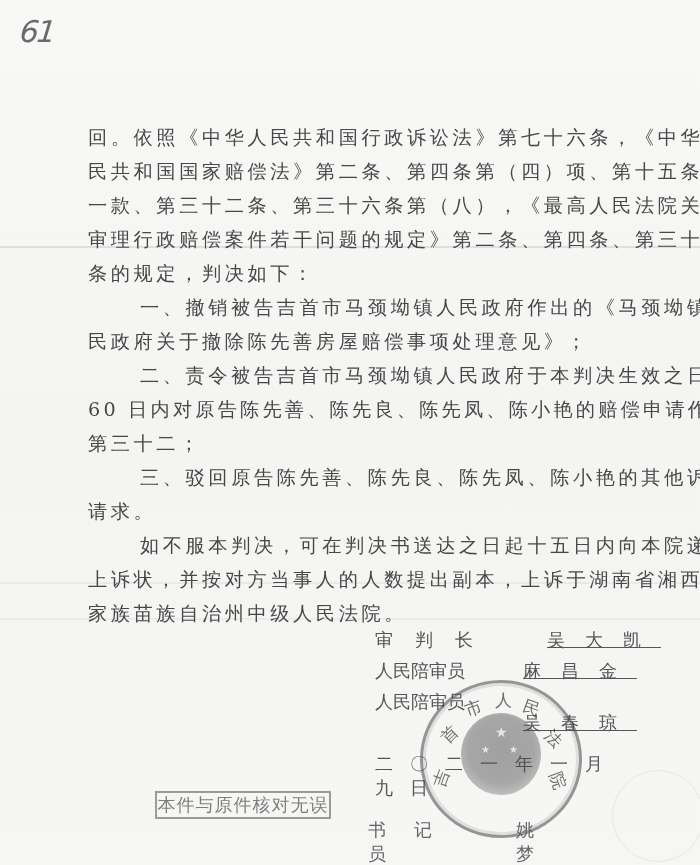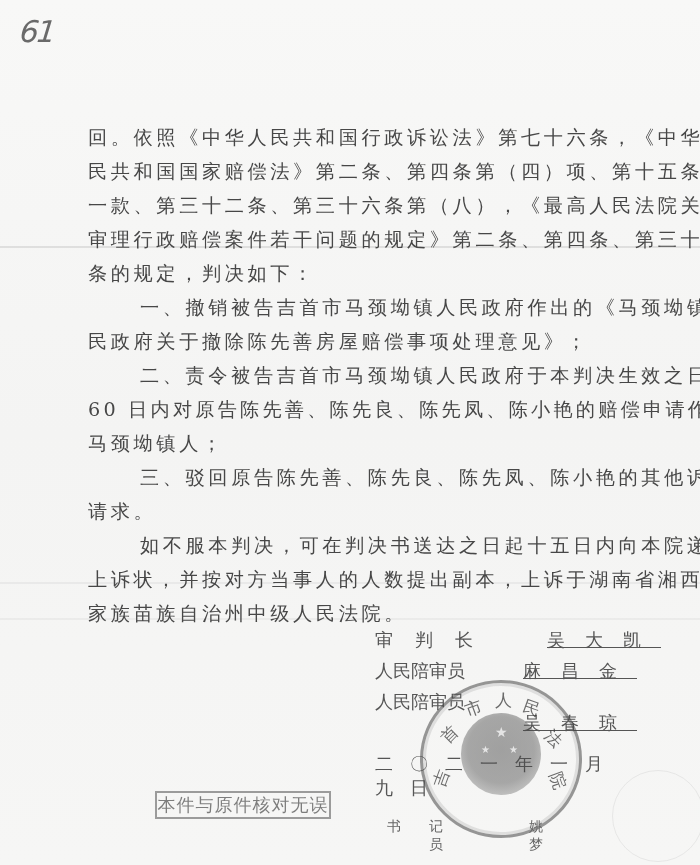--- a/index.html
+++ b/index.html
@@ -130,26 +130,25 @@
       line-height: 24px;
       text-align: center;
       letter-spacing: 1px;
       color: rgba(60,60,60,0.65);
       font-family: "DejaVu Sans", sans-serif;
       white-space: nowrap;
       overflow: hidden;
     }
     .clerk-row {
       position: absolute;
-      left: 359px;
+      left: 368px;
       top: 818px;
       display: flex;
-      font-size: 14px;
+      font-size: 18px;
       color: #666;
-      text-align: right;
     }
     .clerk-role { width: 112px; display: flex; justify-content: space-between; }
     .clerk-name { margin-left: 36px; width: 104px; display: flex; justify-content: space-between; }
     .faint-circle {
       position: absolute;
       left: 612px; top: 770px;
       width: 90px; height: 90px;
       border-radius: 50%;
       border: 1px solid rgba(200,200,200,0.35);
     }
@@ -168,21 +167,21 @@
   <div class="body-text">
     <div class="line">回。依照《中华人民共和国行政诉讼法》第七十六条，《中华人</div>
     <div class="line">民共和国国家赔偿法》第二条、第四条第（四）项、第十五条第</div>
     <div class="line">一款、第三十二条、第三十六条第（八），《最高人民法院关于</div>
     <div class="line">审理行政赔偿案件若干问题的规定》第二条、第四条、第三十二</div>
     <div class="line">条的规定，判决如下：</div>
     <div class="line indent">一、撤销被告吉首市马颈坳镇人民政府作出的《马颈坳镇人</div>
     <div class="line">民政府关于撤除陈先善房屋赔偿事项处理意见》；</div>
     <div class="line indent">二、责令被告吉首市马颈坳镇人民政府于本判决生效之日起</div>
     <div class="line tight">60 日内对原告陈先善、陈先良、陈先凤、陈小艳的赔偿申请作</div>
-    <div class="line">马颈坳镇人；</div>
+    <div class="line">第三十二；</div>
     <div class="line indent">三、驳回原告陈先善、陈先良、陈先凤、陈小艳的其他诉讼</div>
     <div class="line">请求。</div>
     <div class="line indent">如不服本判决，可在判决书送达之日起十五日内向本院递交</div>
     <div class="line">上诉状，并按对方当事人的人数提出副本，上诉于湖南省湘西土</div>
     <div class="line">家族苗族自治州中级人民法院。</div>
   </div>
 
   <div class="signature">
     <div class="sig-row" style="top:0;gap:24px;">
       <div class="sig-role">

